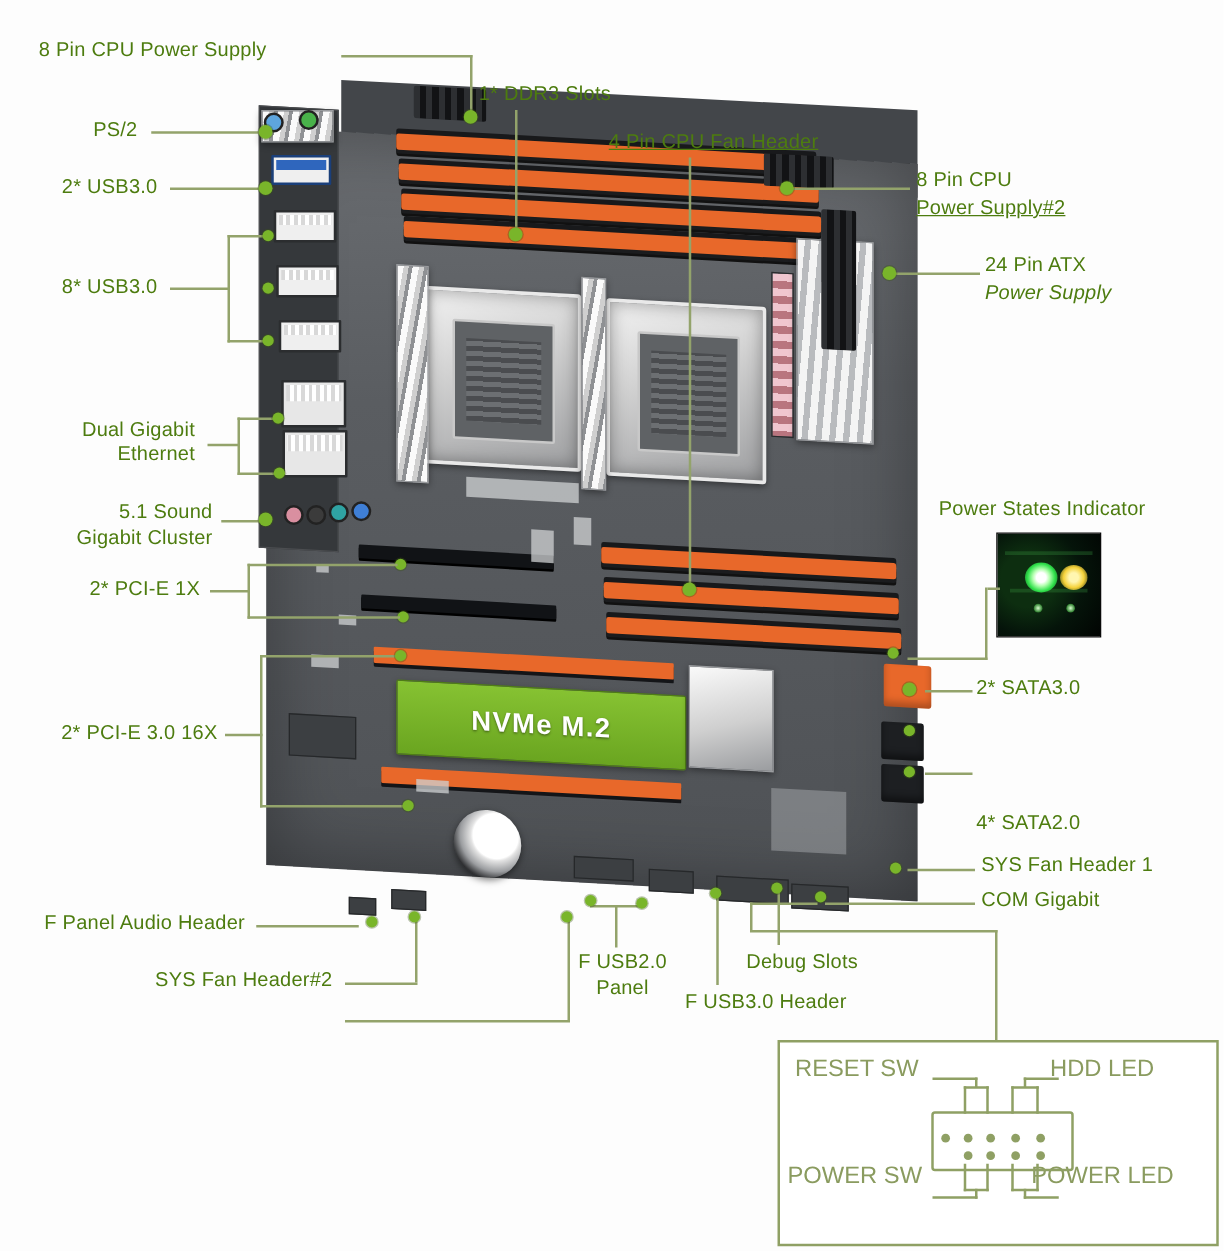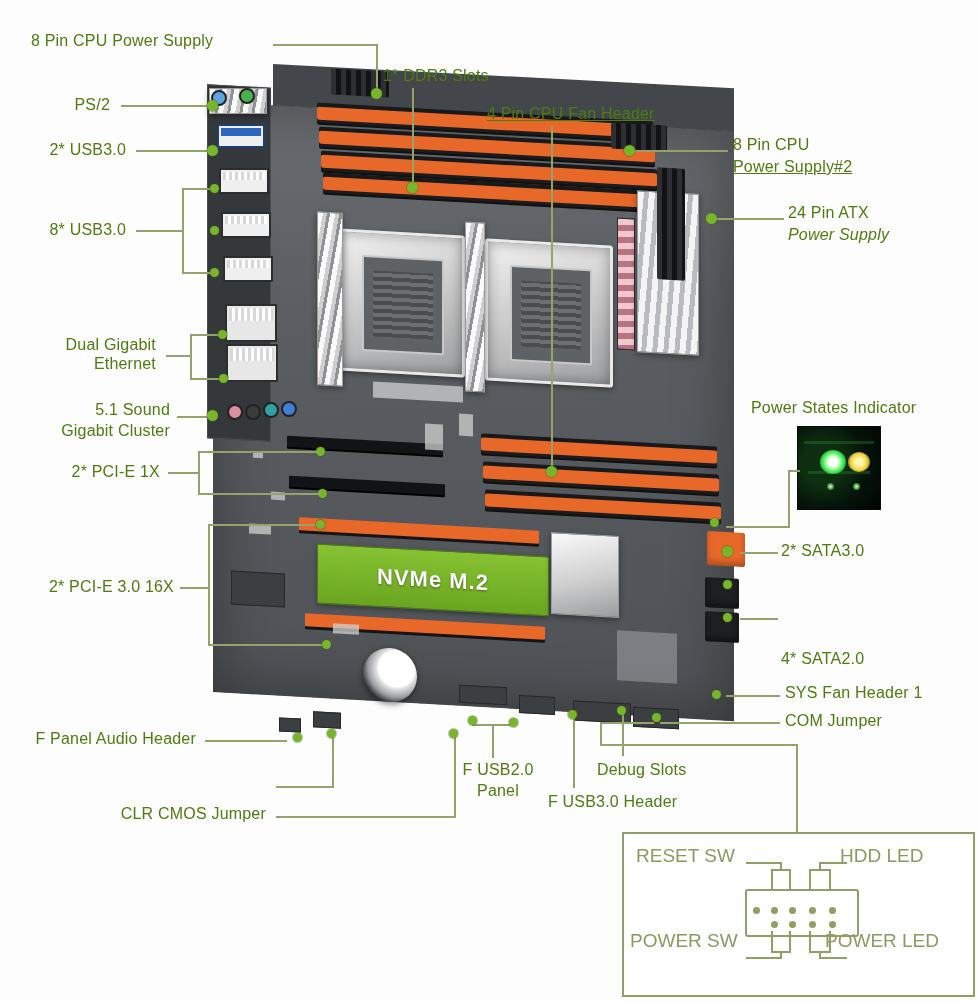--- a/index.html
+++ b/index.html
@@ -299,33 +299,33 @@
 
   <div class="lbl" style="left:781px;top:607px;margin-top:42px;">4* SATA2.0</div>
   <div class="ln lnh" style="left:740px;top:618px;width:38px;"></div>
   <div class="dot sm" style="left:723px;top:580px;"></div>
   <div class="dot sm" style="left:723px;top:613px;"></div>
 
   <div class="lbl" style="left:785px;top:683px;">SYS Fan Header 1</div>
   <div class="ln lnh" style="left:726px;top:695px;width:54px;"></div>
   <div class="dot sm" style="left:712px;top:690px;"></div>
 
-  <div class="lbl" style="left:785px;top:711px;">COM Jumper</div>
+  <div class="lbl" style="left:785px;top:711px;">COM Gigabit</div>
   <div class="ln lnh" style="left:660px;top:722px;width:120px;"></div>
   <div class="dot sm" style="left:652px;top:713px;"></div>
 
   <div class="lbl r" style="left:6px;top:729px;width:190px;">F Panel Audio Header</div>
   <div class="ln lnh" style="left:205px;top:740px;width:82px;"></div>
   <div class="dot sm" style="left:293px;top:733px;"></div>
 
+  <div class="lbl r" style="left:56px;top:775px;width:210px;">SYS Fan Header#2</div>
   <div class="ln lnh" style="left:276px;top:786px;width:58px;"></div>
   <div class="ln lnv" style="left:332px;top:736px;height:50px;"></div>
   <div class="dot sm" style="left:327px;top:729px;"></div>
 
-  <div class="lbl r" style="left:56px;top:804px;width:210px;">CLR CMOS Jumper</div>
   <div class="ln lnh" style="left:276px;top:816px;width:180px;"></div>
   <div class="ln lnv" style="left:454px;top:736px;height:80px;"></div>
   <div class="dot sm" style="left:449px;top:729px;"></div>
 
   <div class="lbl c" style="left:443px;top:760px;width:110px;">F USB2.0</div>
   <div class="lbl c" style="left:443px;top:781px;width:110px;">Panel</div>
   <div class="ln lnv" style="left:492px;top:724px;height:34px;"></div>
   <div class="ln lnh" style="left:472px;top:724px;width:42px;"></div>
   <div class="dot sm" style="left:468px;top:716px;"></div>
   <div class="dot sm" style="left:509px;top:718px;"></div>

